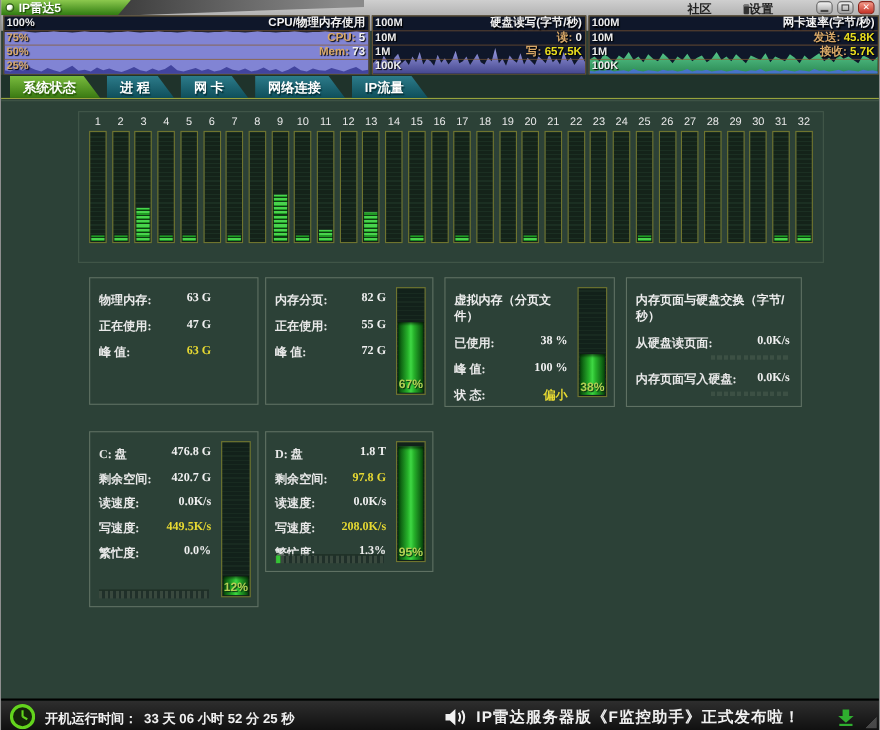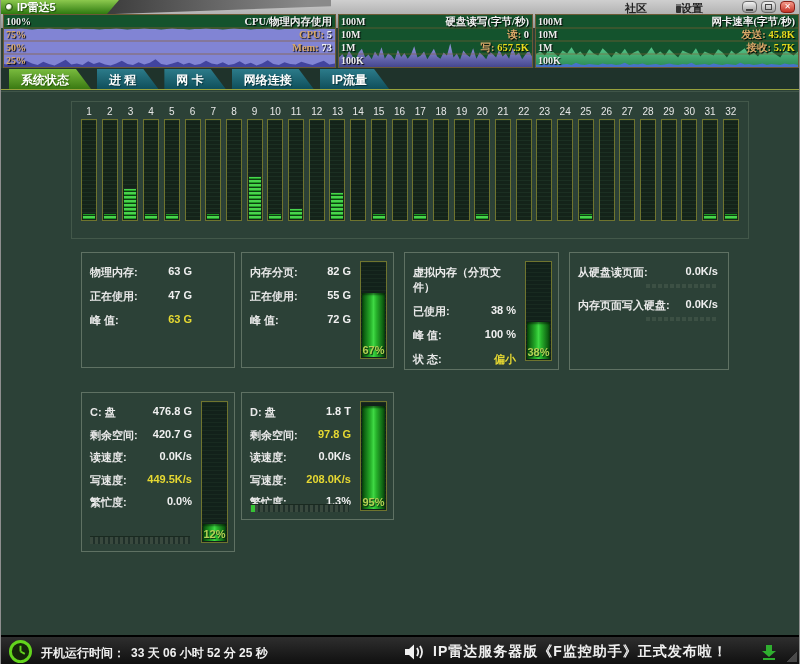--- a/index.html
+++ b/index.html
@@ -33,22 +33,22 @@
     background:linear-gradient(#f2f2f2,#9e9e9e); position:relative; cursor:default; }
   .wbtn.close { background:linear-gradient(#f59a8a,#c43226); border-color:#8a2018; }
   .wbtn .glyph { position:absolute; left:0; right:0; top:0; bottom:0;
     display:flex; align-items:center; justify-content:center;
     font-size:8px; color:#333; font-weight:bold; line-height:1; }
   .wbtn.close .glyph { color:#fff; }
   .min-bar { width:7px; height:2px; background:#444; margin-top:6px; }
   .max-box { width:7px; height:6px; border:1.5px solid #444; }
 
   
-  .graph { position:absolute; top:14px; height:54px; background:#14532d;
-    border:1px solid #6b5a36;font-family:Liberation Serif, serif; }
+  .graph { position:absolute; top:14px; height:54px; background:#0f172a;
+    border:1px solid #6b5a36; }
   #graph-cpu { left:2px;  width:333px; }
   #graph-disk { left:337px; width:195px; }
   #graph-nic { left:534px; width:264px; }
   .graph svg { position:absolute; left:0; top:0; width:100%; height:100%; }
   .scale { position:absolute; left:2px; font-size:10px; font-weight:bold;
     color:#ececec; text-shadow:1px 1px 1px #000; line-height:13px; z-index:3; }
   .scale.tint { color:#d8a868; }
   .gstats { position:absolute; right:3px; top:0; z-index:3; text-align:right;
     font-size:10.5px; font-weight:bold; line-height:13.2px; text-shadow:1px 1px 1px #000; }
   .gtitle { color:#f2f2f2; }
@@ -79,21 +79,21 @@
   .core-bar { position:relative; width:16px; height:102px; border:1px solid #6f742e;
     background:repeating-linear-gradient(0deg,#142319 0 3px,#1b2f22 3px 4px); }
   .core-fill { position:absolute; left:1px; right:1px; bottom:1px;
     background:repeating-linear-gradient(0deg,#1f9a24 0 1px,#49d44d 1px 3px,#0e3c12 3px 4px); }
 
   
   .panel { position:absolute; border:1px solid #5f7163; font-size:11px; }
   .panel .rows { position:absolute; left:8px; top:12px; right:42px; }
   .panel.noBar .rows { right:10px; }
   .stat-row { display:flex; justify-content:space-between; margin-bottom:9px;
-    color:#e8e8e8; font-weight:bold; }
+    color:#e8e8e8; font-weight:bold;font-family:Liberation Serif, serif; }
   .stat-row .v { color:#f0f0f0; }
   .stat-row .v.accent { color:#e6d832; }
   .panel-title { color:#ececec; font-weight:bold; margin-bottom:9px; }
   .vbar { position:absolute; right:6px; top:8px; bottom:8px; width:27px;
     border:1px solid #6f742e;
     background:repeating-linear-gradient(0deg,#12211a 0 3px,#182a20 3px 4px); }
   .vbar-fill { position:absolute; left:1px; right:1px; bottom:1px;
     background:linear-gradient(90deg,#06460a,#27b32b 38%,#3fd844 50%,#27b32b 62%,#06460a);
     box-shadow:inset 0 2px 2px rgba(0,0,0,.45); }
   .vbar-label { position:absolute; left:0; right:0; bottom:2px; text-align:center;
@@ -494,20 +494,21 @@
           </div>
       </div>
       <div class="vbar">
         <div class="vbar-fill" style="height: 38%;"></div>
         <div class="vbar-label">38%</div>
       </div>
     </div>
 
     <div class="panel noBar" id="p-swap">
       <div class="rows">
+        <div class="panel-title">内存页面与硬盘交换（字节/秒）</div>
         <div id="swap-rows">
             <div class="stat-row">
               <span>从硬盘读页面:</span>
               <span class="v">0.0K/s</span>
             </div>
             <div class="dash-strip"></div>
             <div class="stat-row">
               <span>内存页面写入硬盘:</span>
               <span class="v">0.0K/s</span>
             </div>

